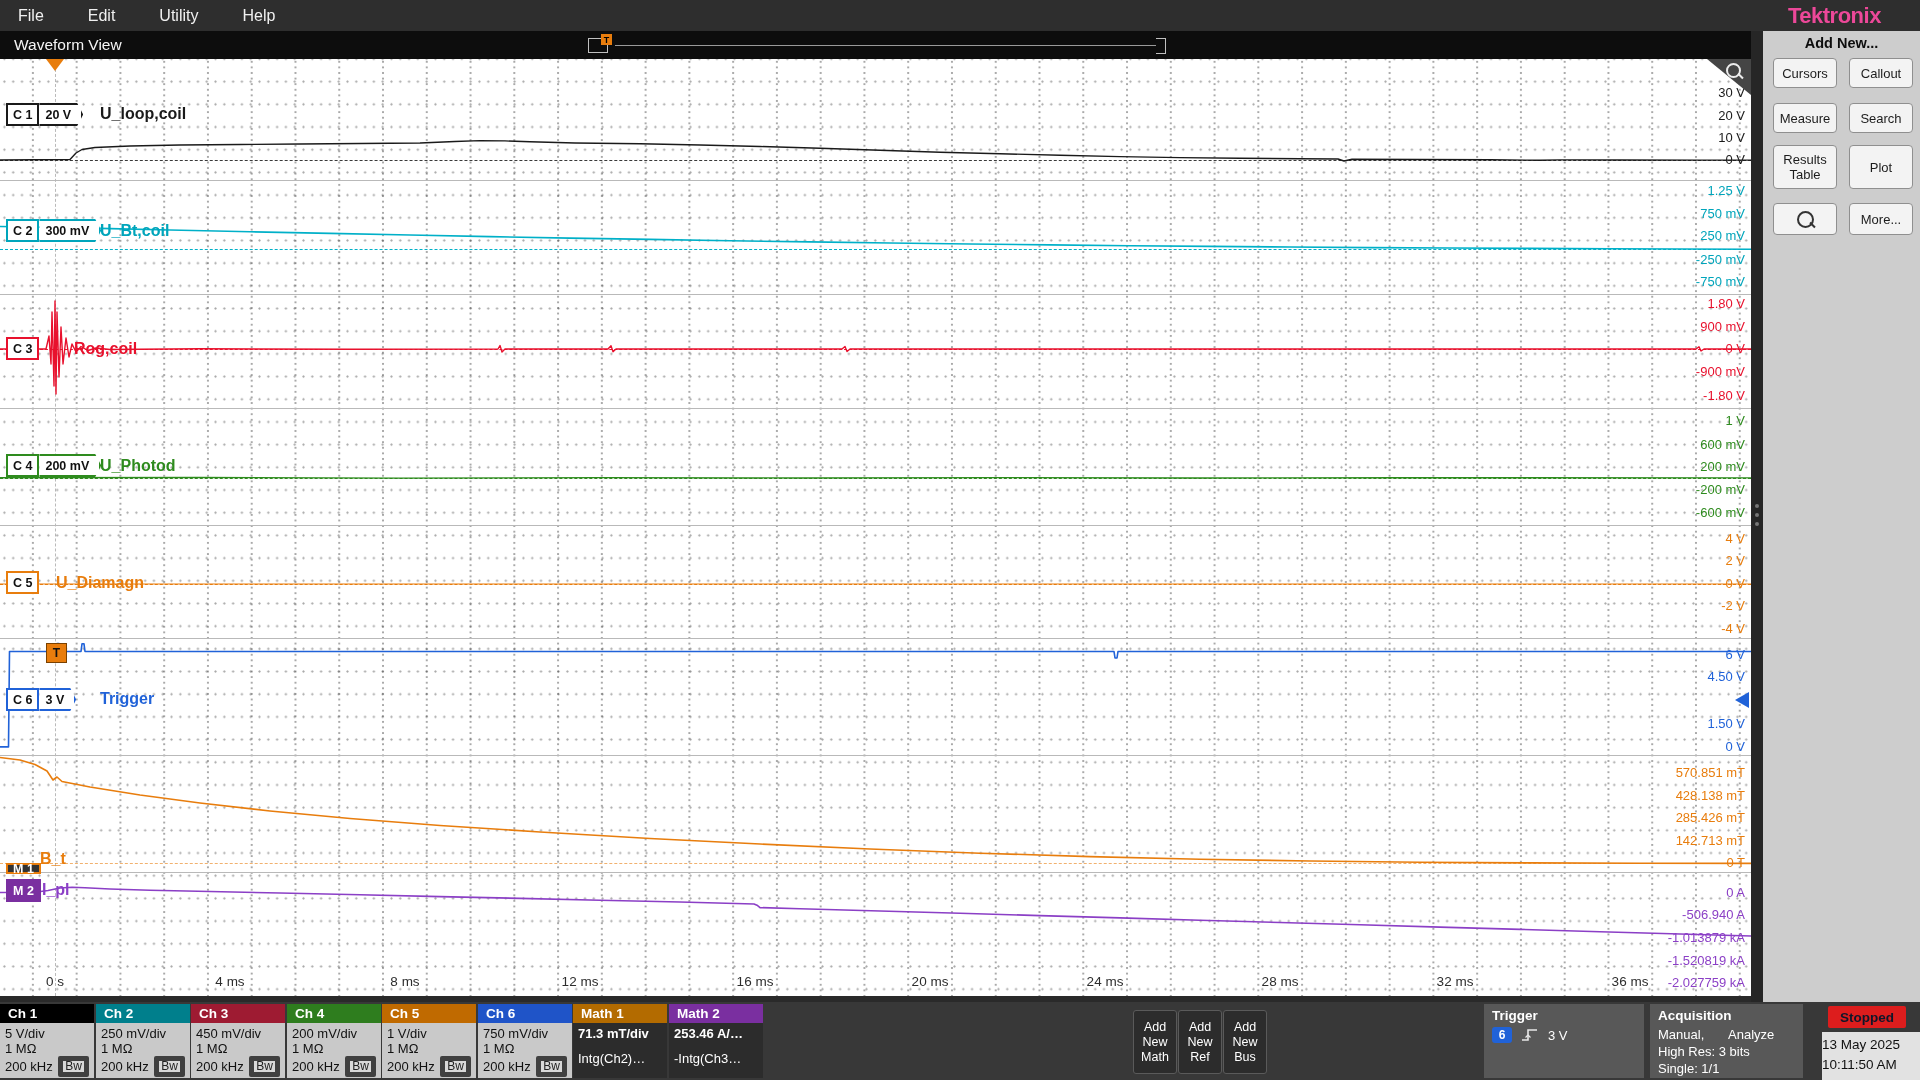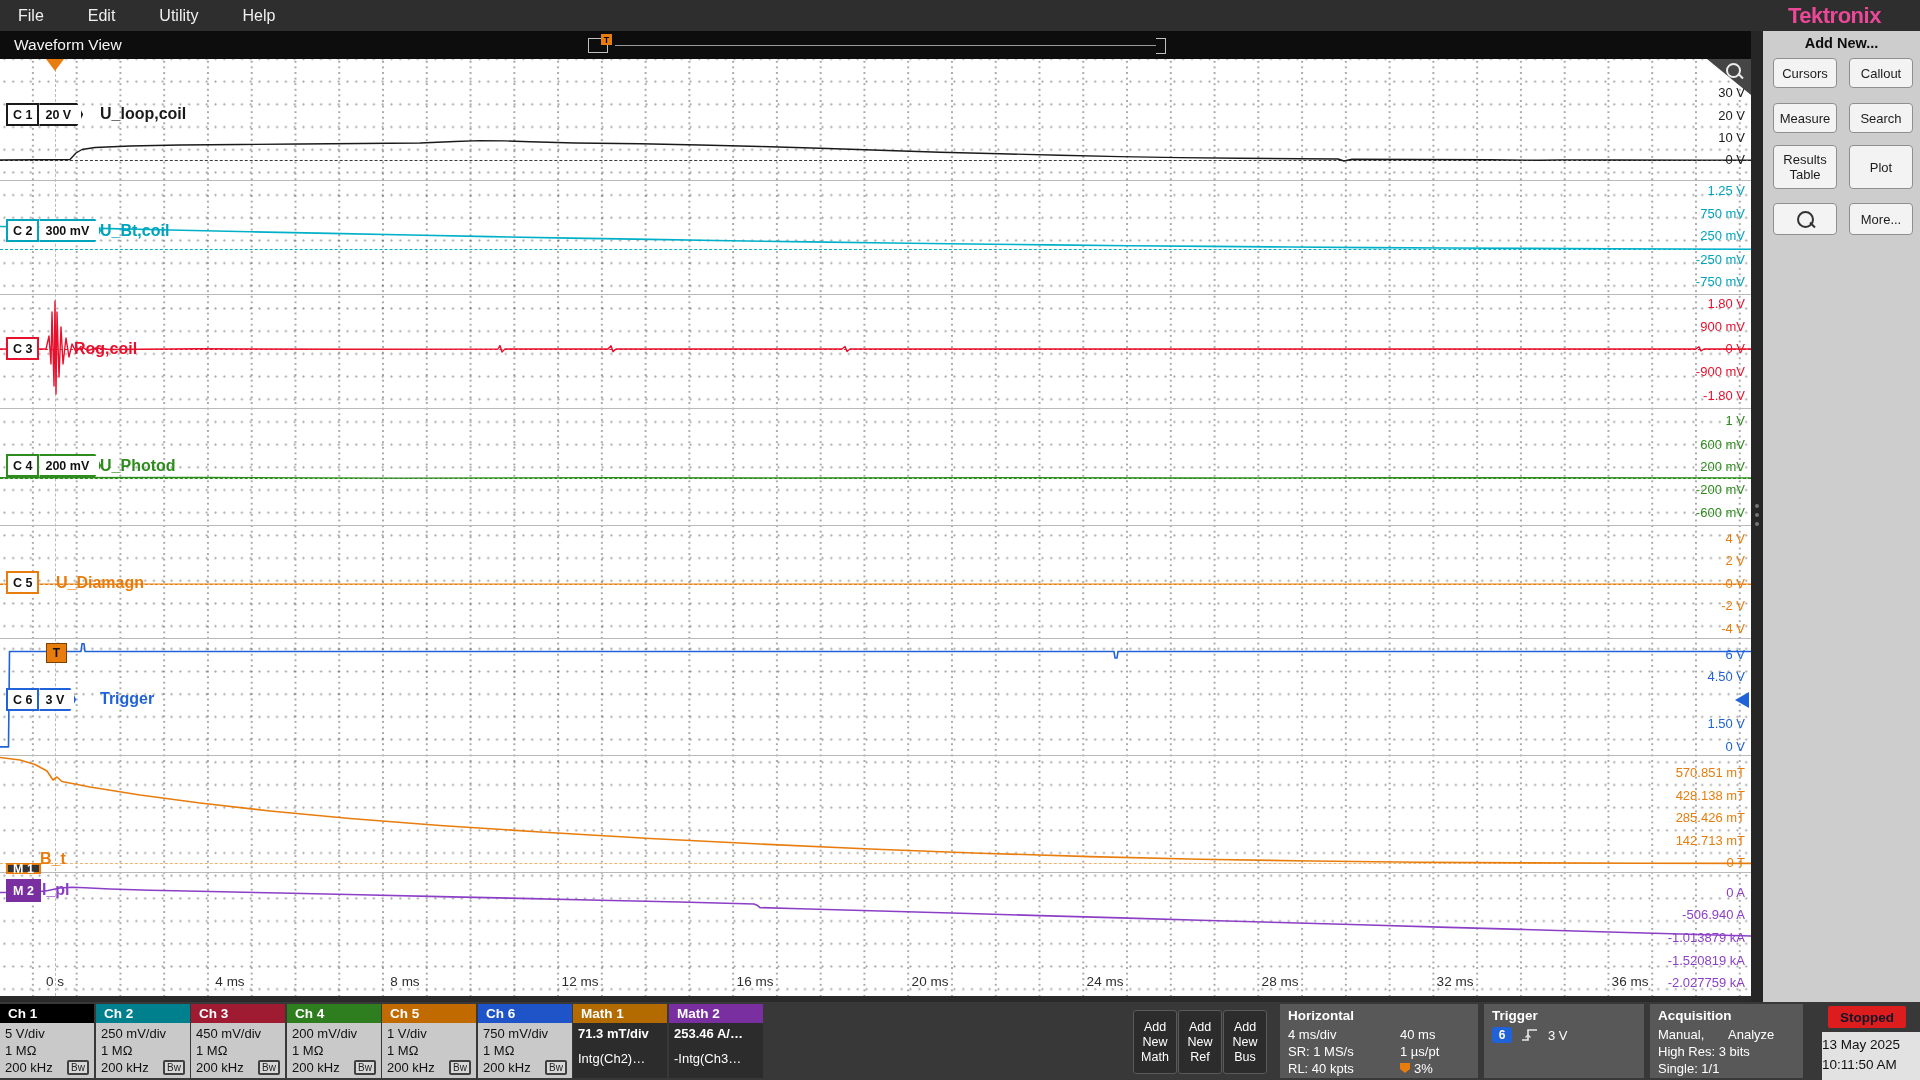--- a/index.html
+++ b/index.html
@@ -69,21 +69,21 @@
   .sbmag::after{content:"";position:absolute;left:10px;top:11px;width:7px;height:2px;background:#333;transform:rotate(45deg);}
 
   
   .bottombar{position:absolute;left:0;top:1002px;width:1920px;height:78px;background:#383838;}
   .blk{position:absolute;top:1004px;width:94px;height:74px;z-index:2;}
   .blk-h{height:19px;font-size:13.5px;font-weight:bold;color:#fff;padding:0 8px;display:flex;align-items:center;box-sizing:border-box;}
   .blk-b{height:55px;background:#c9c9c9;color:#111;font-size:13px;padding:3px 5px;box-sizing:border-box;
          display:flex;flex-direction:column;justify-content:space-between;}
   .blk-b.dark{background:#2c2c2c;color:#fff;}
   .bwrow{display:flex;justify-content:space-between;align-items:center;}
-  .bwchip{font-size:10px;border:2px solid #404040;padding:0 2px;border-radius:2px;line-height:11px;color:#222;background:#d8d8d8;}
+  .bwchip{font-size:12px;border:5px solid #404040;padding:0 2px;border-radius:2px;line-height:11px;color:#222;background:#d8d8d8;}
   .addnew{position:absolute;top:1010px;width:42px;height:62px;background:#2c2c2c;color:#fff;font-size:12.5px;
           text-align:center;display:flex;flex-direction:column;justify-content:center;line-height:15px;
           border-radius:3px;border:1px solid #5a5a5a;z-index:2;}
   .panel{position:absolute;top:1004px;height:74px;background:#585858;color:#fff;box-sizing:border-box;
          padding:4px 8px;font-size:13px;z-index:2;}
   .panel .ttl{font-weight:bold;font-size:13.5px;margin-bottom:4px;}
   .prow{display:flex;margin-top:2px;}
   .prow .lft{width:112px;}
   .prow2 .lft{width:70px;}
   .srcbdg{width:20px;height:16px;background:#2062d8;color:#fff;border-radius:3px;font-size:12px;font-weight:bold;
@@ -358,35 +358,20 @@
     <span>Add</span>
     <span>New</span>
     <span>Ref</span>
   </div>
   <div class="addnew" style="left:1223px">
     <span>Add</span>
     <span>New</span>
     <span>Bus</span>
   </div>
 
-  <div class="panel" style="left:1280px;width:198px">
-    <div class="ttl">Horizontal</div>
-    <div class="prow">
-      <span class="lft">4 ms/div</span>
-      <span>40 ms</span>
-    </div>
-    <div class="prow">
-      <span class="lft">SR: 1 MS/s</span>
-      <span>1 µs/pt</span>
-    </div>
-    <div class="prow">
-      <span class="lft">RL: 40 kpts</span>
-      <span><span class="posicon"></span><span>3%</span></span>
-    </div>
-  </div>
 
   <div class="panel" style="left:1484px;width:160px">
     <div class="ttl">Trigger</div>
     <div class="trow">
       <span class="srcbdg">6</span>
       <svg width="20" height="16" viewBox="0 0 20 16">
         <path d="M2,13 L8,13 L8,3 L17,3" fill="none" stroke="#e8e8e8" stroke-width="1.6"></path>
         <path d="M8,8 L5.5,10.5 M8,8 L10.5,10.5" fill="none" stroke="#e8e8e8" stroke-width="1.2"></path>
       </svg>
       <span>3 V</span>

